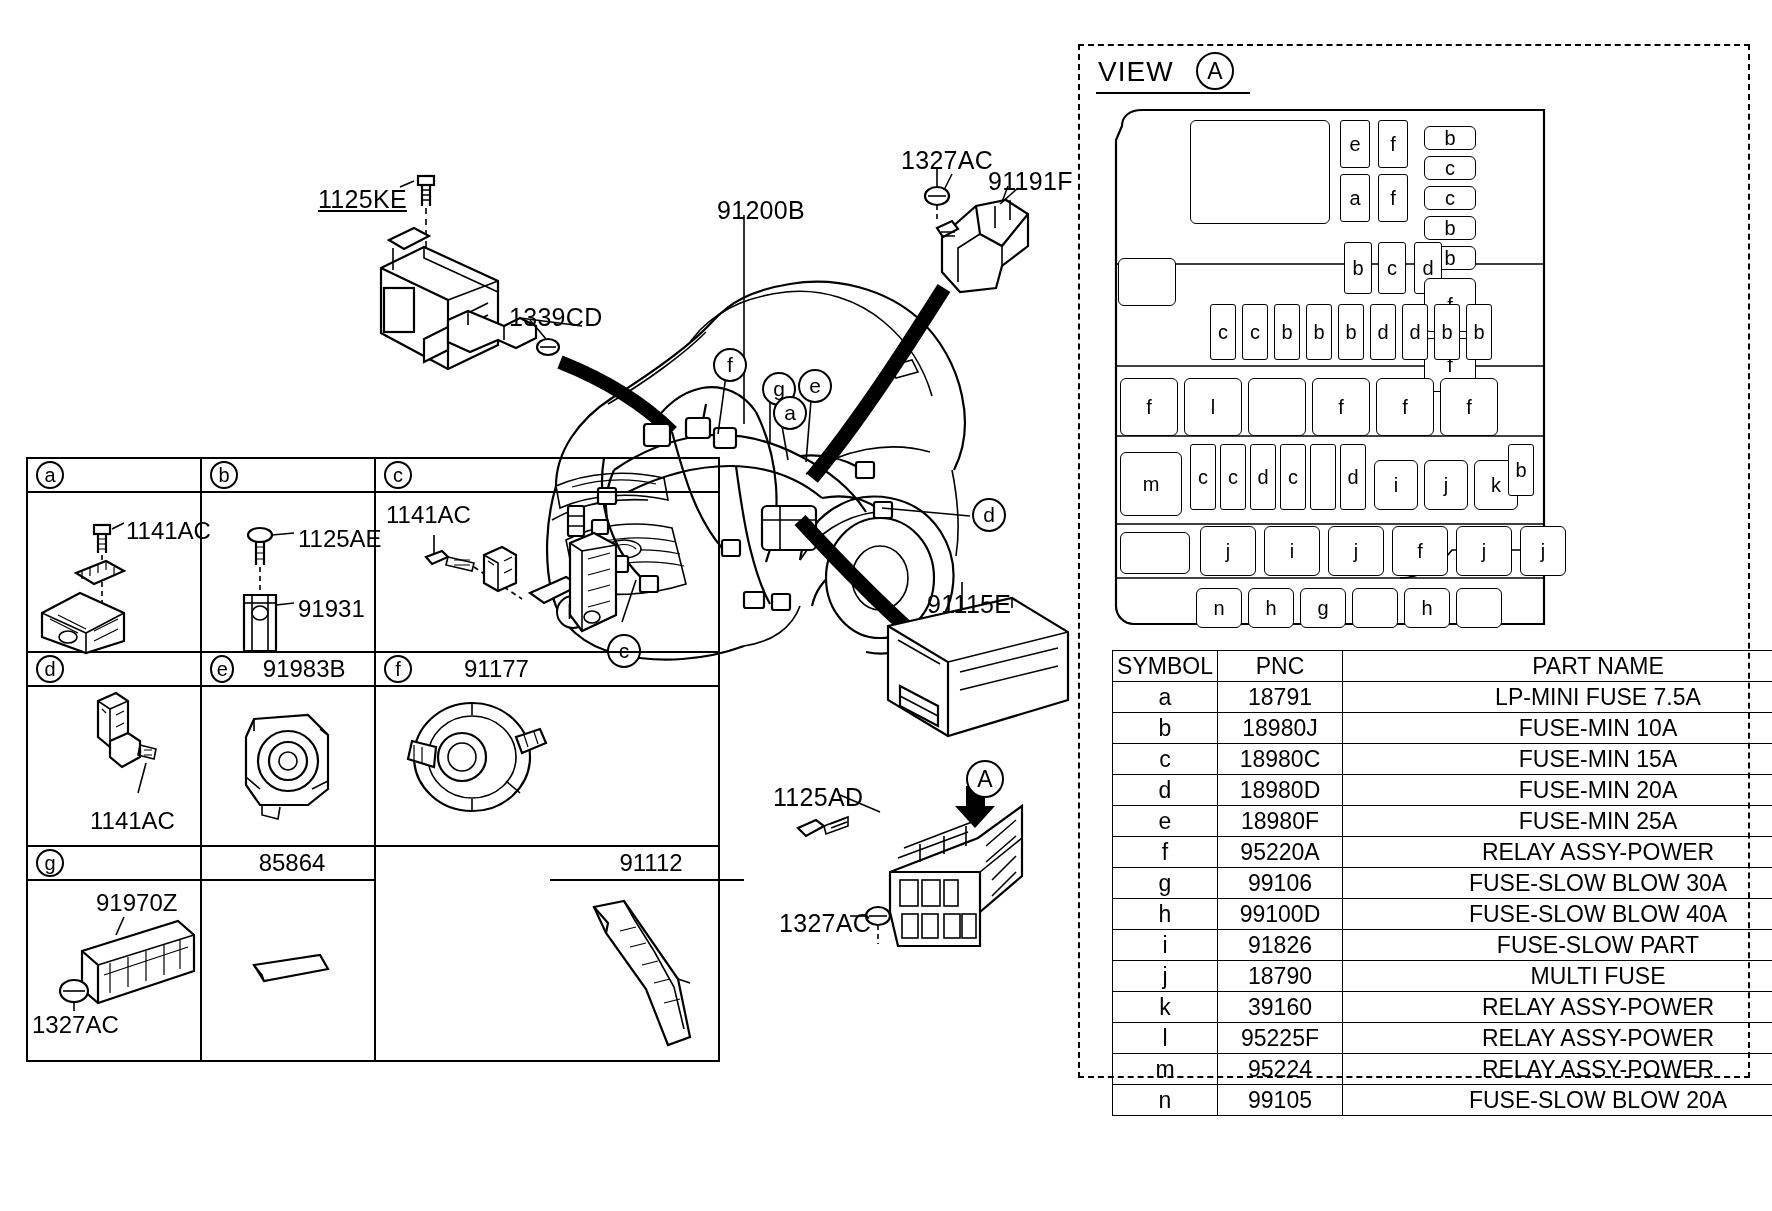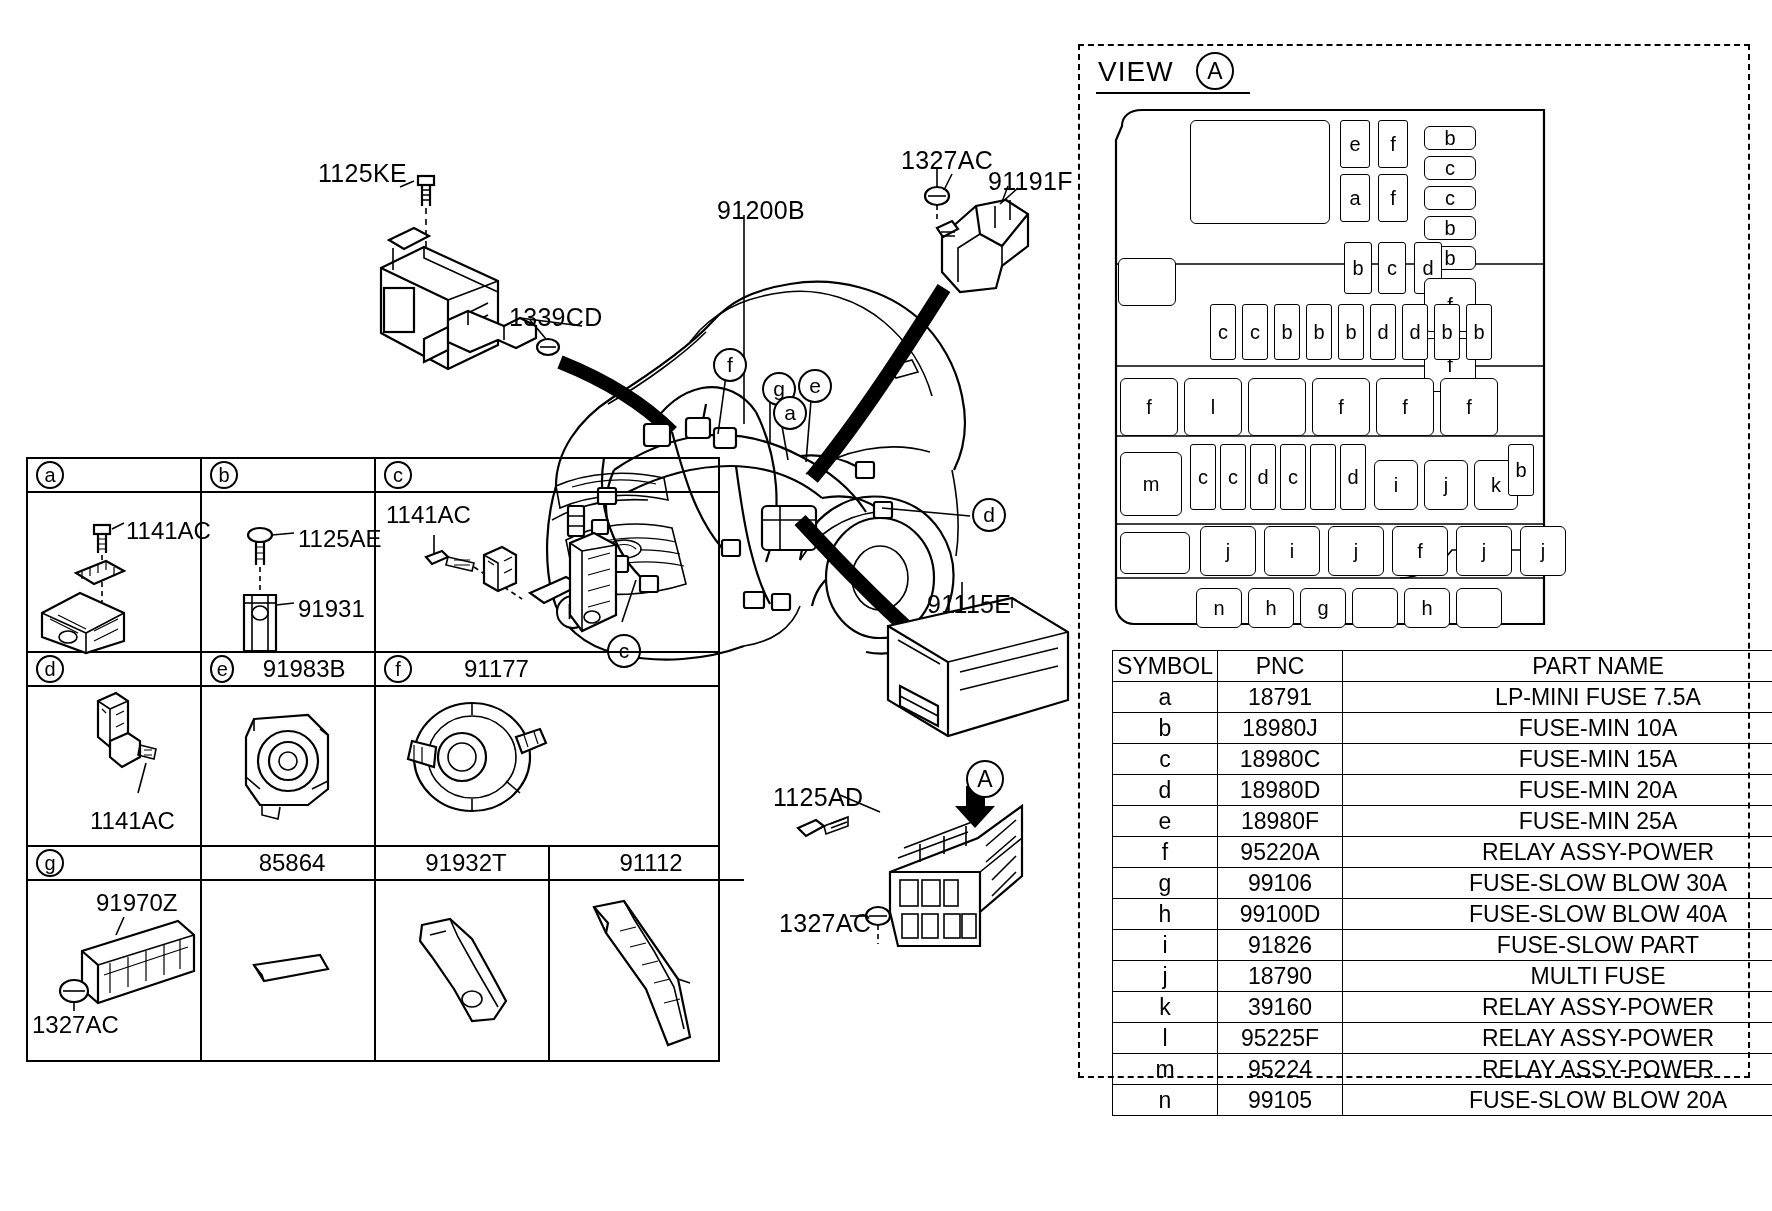--- a/index.html
+++ b/index.html
@@ -249,21 +249,21 @@
     <path class="ln w1" d="M920 844 L920 862 M944 836 L944 854 M966 826 L966 846"></path>
   </g>
   <g>
     <ellipse class="ln w2 fillw" cx="878" cy="916" rx="12" ry="9"></ellipse>
     <path class="ln w1" d="M869 916 h18"></path>
     <path class="ln w1" d="M878 925 L878 944" stroke-dasharray="5 4"></path>
   </g>
 </svg>
 
 <div id="callouts">
-  <div class="lbl" style="left:318px;top:159px;">1125KE</div>
+  <div class="lbl" style="left:318px;top:185px;text-decoration:underline;">1125KE</div>
   <div class="lbl" style="left:509px;top:303px;">1339CD</div>
   <div class="lbl" style="left:717px;top:196px;">91200B</div>
   <div class="lbl" style="left:901px;top:146px;">1327AC</div>
   <div class="lbl" style="left:988px;top:167px;">91191F</div>
   <div class="lbl" style="left:927px;top:562px;margin-top:28px;">91115E</div>
   <div class="lbl" style="left:773px;top:783px;">1125AD</div>
   <div class="lbl" style="left:779px;top:909px;">1327AC</div>
 </div>
 
 <div id="car-badges">
@@ -438,33 +438,20 @@
       <span class="hname center">85864</span>
     </div>
     <div class="pbody">
       <svg width="174" height="181">
         <path class="ln w2 fillw" d="M52 86 L118 76 L126 90 L62 102 Z"></path>
         <path class="ln w1" d="M52 86 L60 96 L62 102"></path>
       </svg>
     </div>
   </div>
 
-  <div class="pcell last-row" style="left:348px;top:388px;width:174px;height:213px;">
-    <div class="pcell-hdr">
-      <span class="hname center">91932T</span>
-    </div>
-    <div class="pbody">
-      <svg width="174" height="181">
-        <path class="ln w2 fillw" d="M46 46 L74 40 L96 60 L116 96 L130 122 L118 140 L96 142 L78 110 L56 78 L44 62 Z"></path>
-        <path class="ln w1" d="M74 40 L82 58 L100 90 L122 128"></path>
-        <ellipse class="ln w1 fillw" cx="96" cy="120" rx="10" ry="8"></ellipse>
-        <path class="ln w1" d="M54 56 L70 52"></path>
-      </svg>
-    </div>
-  </div>
 
   <div class="pcell last-row last-col" style="left:522px;top:388px;width:194px;height:213px;">
     <div class="pcell-hdr">
       <span class="hname center">91112</span>
     </div>
     <div class="pbody">
       <svg width="170" height="181">
         <path class="ln w2 fillw" d="M44 28 L74 22 L128 100 L140 158 L118 166 L96 110 L56 54 Z"></path>
         <path class="ln w2" d="M44 28 L58 44 L56 54"></path>
         <path class="ln w1" d="M74 22 L84 40 L104 72 L124 108 L134 150"></path>

